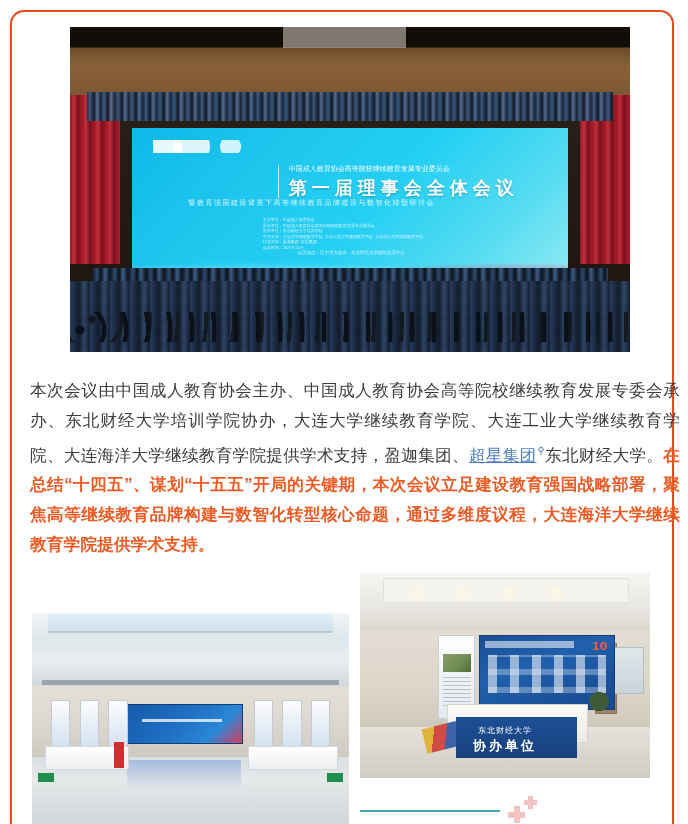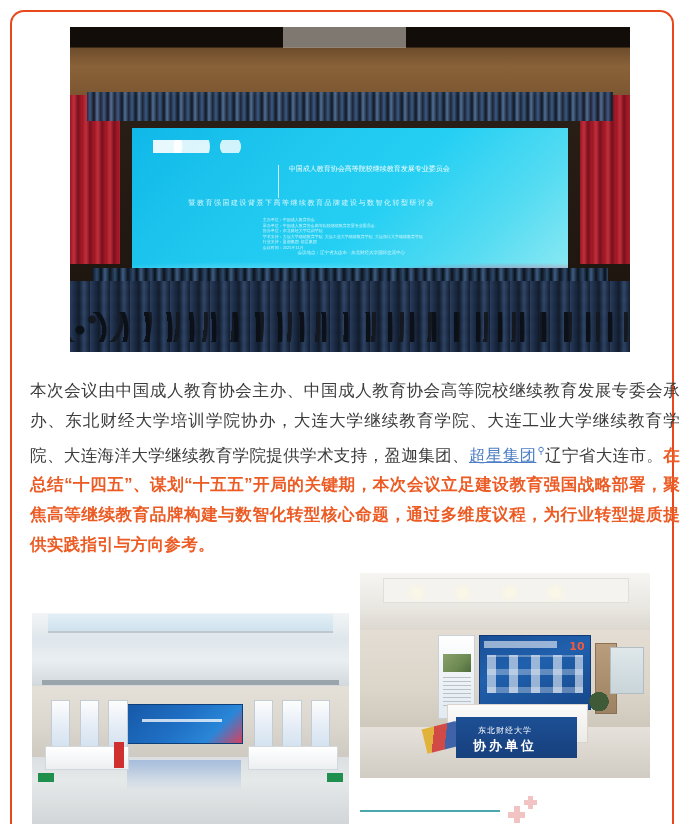--- a/index.html
+++ b/index.html
@@ -240,20 +240,21 @@
     background:#fbf7e8;box-shadow:0 0 6px 2px rgba(255,250,220,.8);
   }
   .pr-wall{
     position:absolute;left:0;top:28%;width:100%;height:47%;
     background:linear-gradient(180deg,#e3ddd3 0%,#dcd5ca 60%,#cfc8bd 100%);
   }
   .pr-board{
     position:absolute;left:41%;top:30%;width:38%;height:36%;
     background:linear-gradient(160deg,#1a4f96 0%,#2060ad 40%,#16478a 100%);
     border:1px solid #123a74;
+    padding-left:24px;
   }
   .pr-board-hdr{
     position:absolute;left:4%;top:7%;width:66%;height:10%;
     background:rgba(255,255,255,.55);
   }
   .pr-board-10{
     position:absolute;right:5%;top:6%;
     color:#f05a3c;font-weight:700;font-size:11px;
     font-family:"DejaVu Sans",sans-serif;
   }
@@ -346,39 +347,40 @@
     <div class="hero-ceiling"></div>
     <div class="hero-wall"></div>
     <div class="curtain l"></div>
     <div class="curtain r"></div>
     <div class="truss"></div>
 
     <div class="led">
       <div class="led-logos"></div>
       <div class="led-divider"></div>
       <div class="led-sub-top">中国成人教育协会高等院校继续教育发展专业委员会</div>
+      <div class="led-title">第一届理事会全体会议</div>
       <div class="led-tagline">暨教育强国建设背景下高等继续教育品牌建设与数智化转型研讨会</div>
       <div class="led-meta">主办单位：中国成人教育协会
 承办单位：中国成人教育协会高等院校继续教育发展专业委员会
 协办单位：东北财经大学培训学院
 学术支持：大连大学继续教育学院  大连工业大学继续教育学院  大连海洋大学继续教育学院
 行业支持：盈迦集团  超星集团
 会议时间：2025年11月</div>
       <div class="led-foot">会议地点：辽宁省大连市 · 东北财经大学国际交流中心</div>
       <div class="led-wave"></div>
     </div>
 
     <div class="stage-lights"></div>
     <div class="seating">
       <div class="seat-rows"></div>
       <div class="heads"></div>
     </div>
   </div>
 
-  <p class="body-text"><span>本次会议由中国成人教育协会主办、中国成人教育协会高等院校继续教育发展专委会承办、东北财经大学培训学院协办，大连大学继续教育学院、大连工业大学继续教育学院、大连海洋大学继续教育学院提供学术支持，盈迦集团、</span><a class="link" href="#">超星集团</a><span class="search-sup">⚲</span><span>辽宁省大连市。</span><span class="hl">在总结“十四五”、谋划“十五五”开局的关键期，本次会议立足建设教育强国战略部署，聚焦高等继续教育品牌构建与数智化转型核心命题，通过多维度议程，为行业转型提质提供实践指引与方向参考。</span></p>
+  <p class="body-text"><span>本次会议由中国成人教育协会主办、中国成人教育协会高等院校继续教育发展专委会承办、东北财经大学培训学院协办，大连大学继续教育学院、大连工业大学继续教育学院、大连海洋大学继续教育学院提供学术支持，盈迦集团、</span><a class="link" href="#">超星集团</a><span class="search-sup">⚲</span><span>东北财经大学。</span><span class="hl">在总结“十四五”、谋划“十五五”开局的关键期，本次会议立足建设教育强国战略部署，聚焦高等继续教育品牌构建与数智化转型核心命题，通过多维度议程，大连海洋大学继续教育学院提供学术支持。</span></p>
 
   <div class="photo-left">
     <div class="pl-ceiling">
       <div class="pl-skylight"></div>
     </div>
     <div class="pl-beam"></div>
     <div class="pl-wall"></div>
     <div class="pl-screen"></div>
     <div class="pl-banner b1"></div>
     <div class="pl-banner b2"></div>

